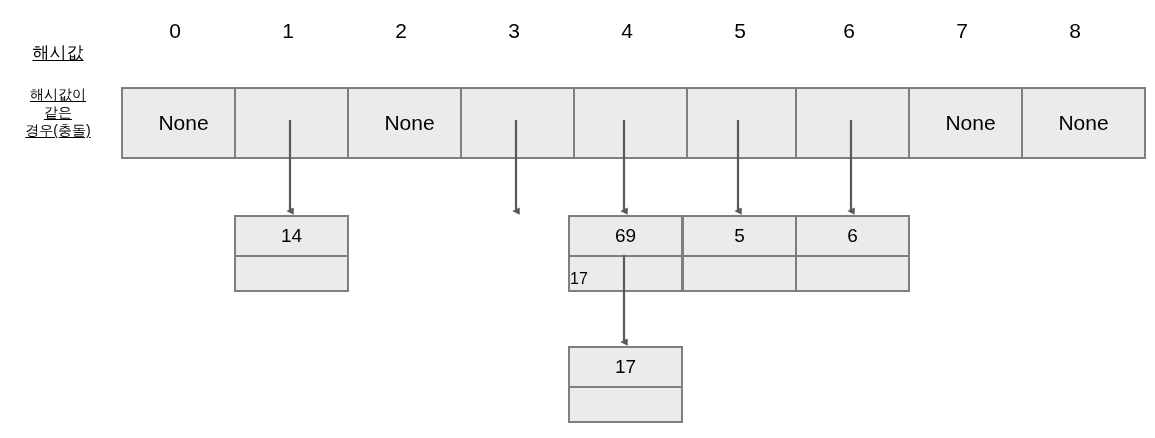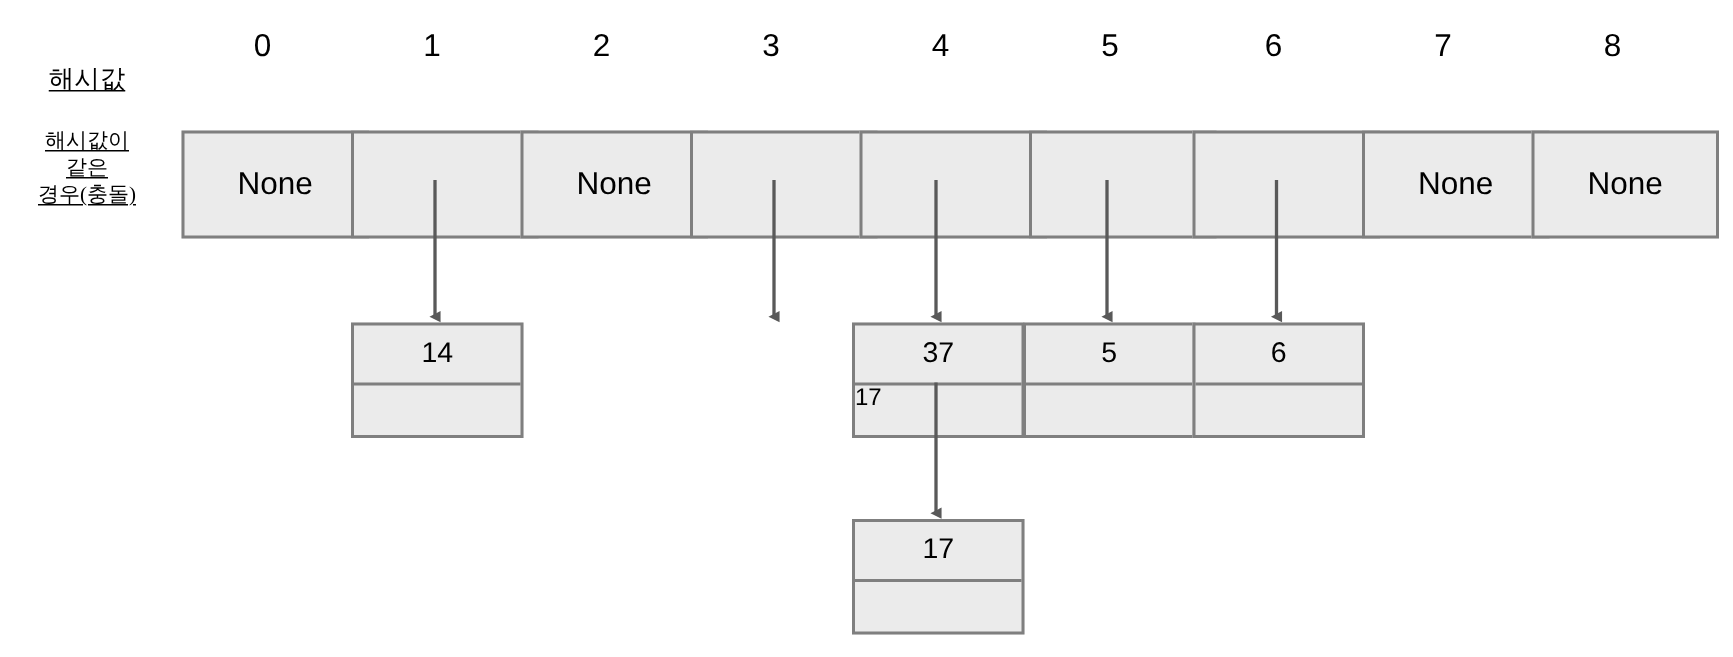--- a/index.html
+++ b/index.html
@@ -45,21 +45,20 @@
     top: 22px;
     width: 100px;
     font-size: 17px;
     margin-top: 20px;
   }
   #label-collision {
     left: 6px;
     top: 86px;
     width: 104px;
     font-size: 14px;
-    font-family: Liberation Serif, serif;
   }
 
   
   .index-cell {
     position: absolute;
     top: 19px;
     width: 108px;
     text-align: center;
     font-size: 21px;
     color: #000;
@@ -82,20 +81,21 @@
   }
   .node {
     position: absolute;
     width: 115px;
     height: 77px;
     box-sizing: border-box;
     background: #ebebeb;
     border: 2px solid #7f7f7f;
     display: flex;
     flex-direction: column;
+    gap: 13px;
   }
   .node .cell-value {
     flex: 0 0 38px;
     border-bottom: 2px solid #7f7f7f;
     display: flex;
     align-items: center;
     justify-content: center;
     font-size: 19px;
     color: #000;
   }
@@ -138,21 +138,21 @@
   <div class="bucket" style="left:908px">None</div>
   <div class="bucket" style="left:1021px">None</div>
 
   <div class="node" style="left:234px; top:215px">
     <div class="cell-value">14</div>
     <div class="cell-next"></div>
   </div>
 
 
   <div class="node" style="left:568px; top:215px">
-    <div class="cell-value">37</div>
+    <div class="cell-value">69</div>
     <div class="cell-next">17</div>
   </div>
 
   <div class="node" style="left:682px; top:215px">
     <div class="cell-value">5</div>
     <div class="cell-next"></div>
   </div>
 
   <div class="node" style="left:795px; top:215px">
     <div class="cell-value">6</div>

